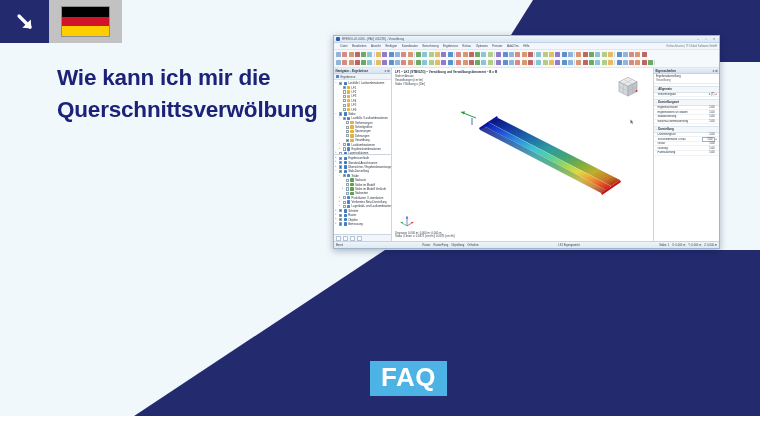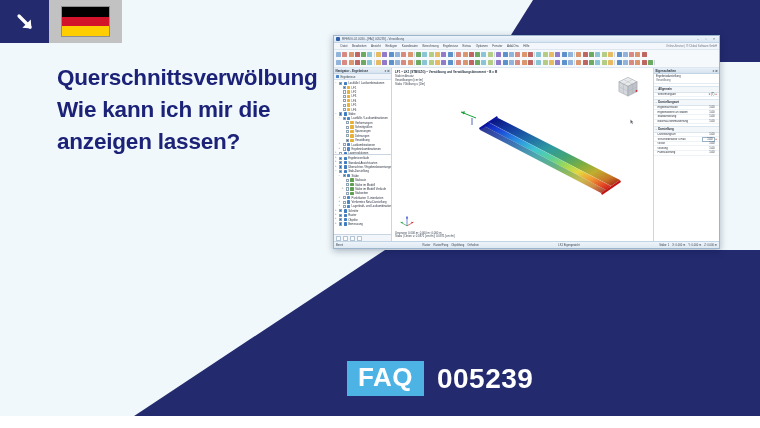--- a/index.html
+++ b/index.html
@@ -103,20 +103,21 @@
     display: flex; align-items: center; gap: 13px;
   }
   .faq-badge {
     background: #4cb3e4;
     color: #ffffff;
     font-size: 26px;
     font-weight: bold;
     letter-spacing: 0.5px;
     padding: 3px 11px 5px 11px;
     line-height: 1.05;
+    margin-left: 23px;
   }
   .faq-number {
     color: #ffffff;
     font-size: 28px;
     font-weight: bold;
     letter-spacing: 0.5px;
     line-height: 1;
   }
 
   
@@ -353,29 +354,27 @@
 
   <div class="tl-flag-box">
     <div class="flag">
       <i class="f-black"></i>
       <i class="f-red"></i>
       <i class="f-gold"></i>
     </div>
   </div>
 
   <div class="headline">
+    <div>Wie kann ich mir die</div>
     <div>Querschnittsverwölbung</div>
-    <div>Wie kann ich mir die</div>
-    <div>anzeigen lassen?</div>
   </div>
 
 
   <div class="faq-wrap">
     <div class="faq-badge">FAQ</div>
-    <div class="faq-number">005239</div>
   </div>
 
   <div class="app">
 
     <div class="app-title">
       <div class="tb-icon"></div>
       <div class="tb-text">RFEM 6.02.0030 - [FAQ 005239] - Verwölbung</div>
       <div class="tb-spacer"></div>
       <div class="tb-btn">–</div>
       <div class="tb-btn">□</div>

